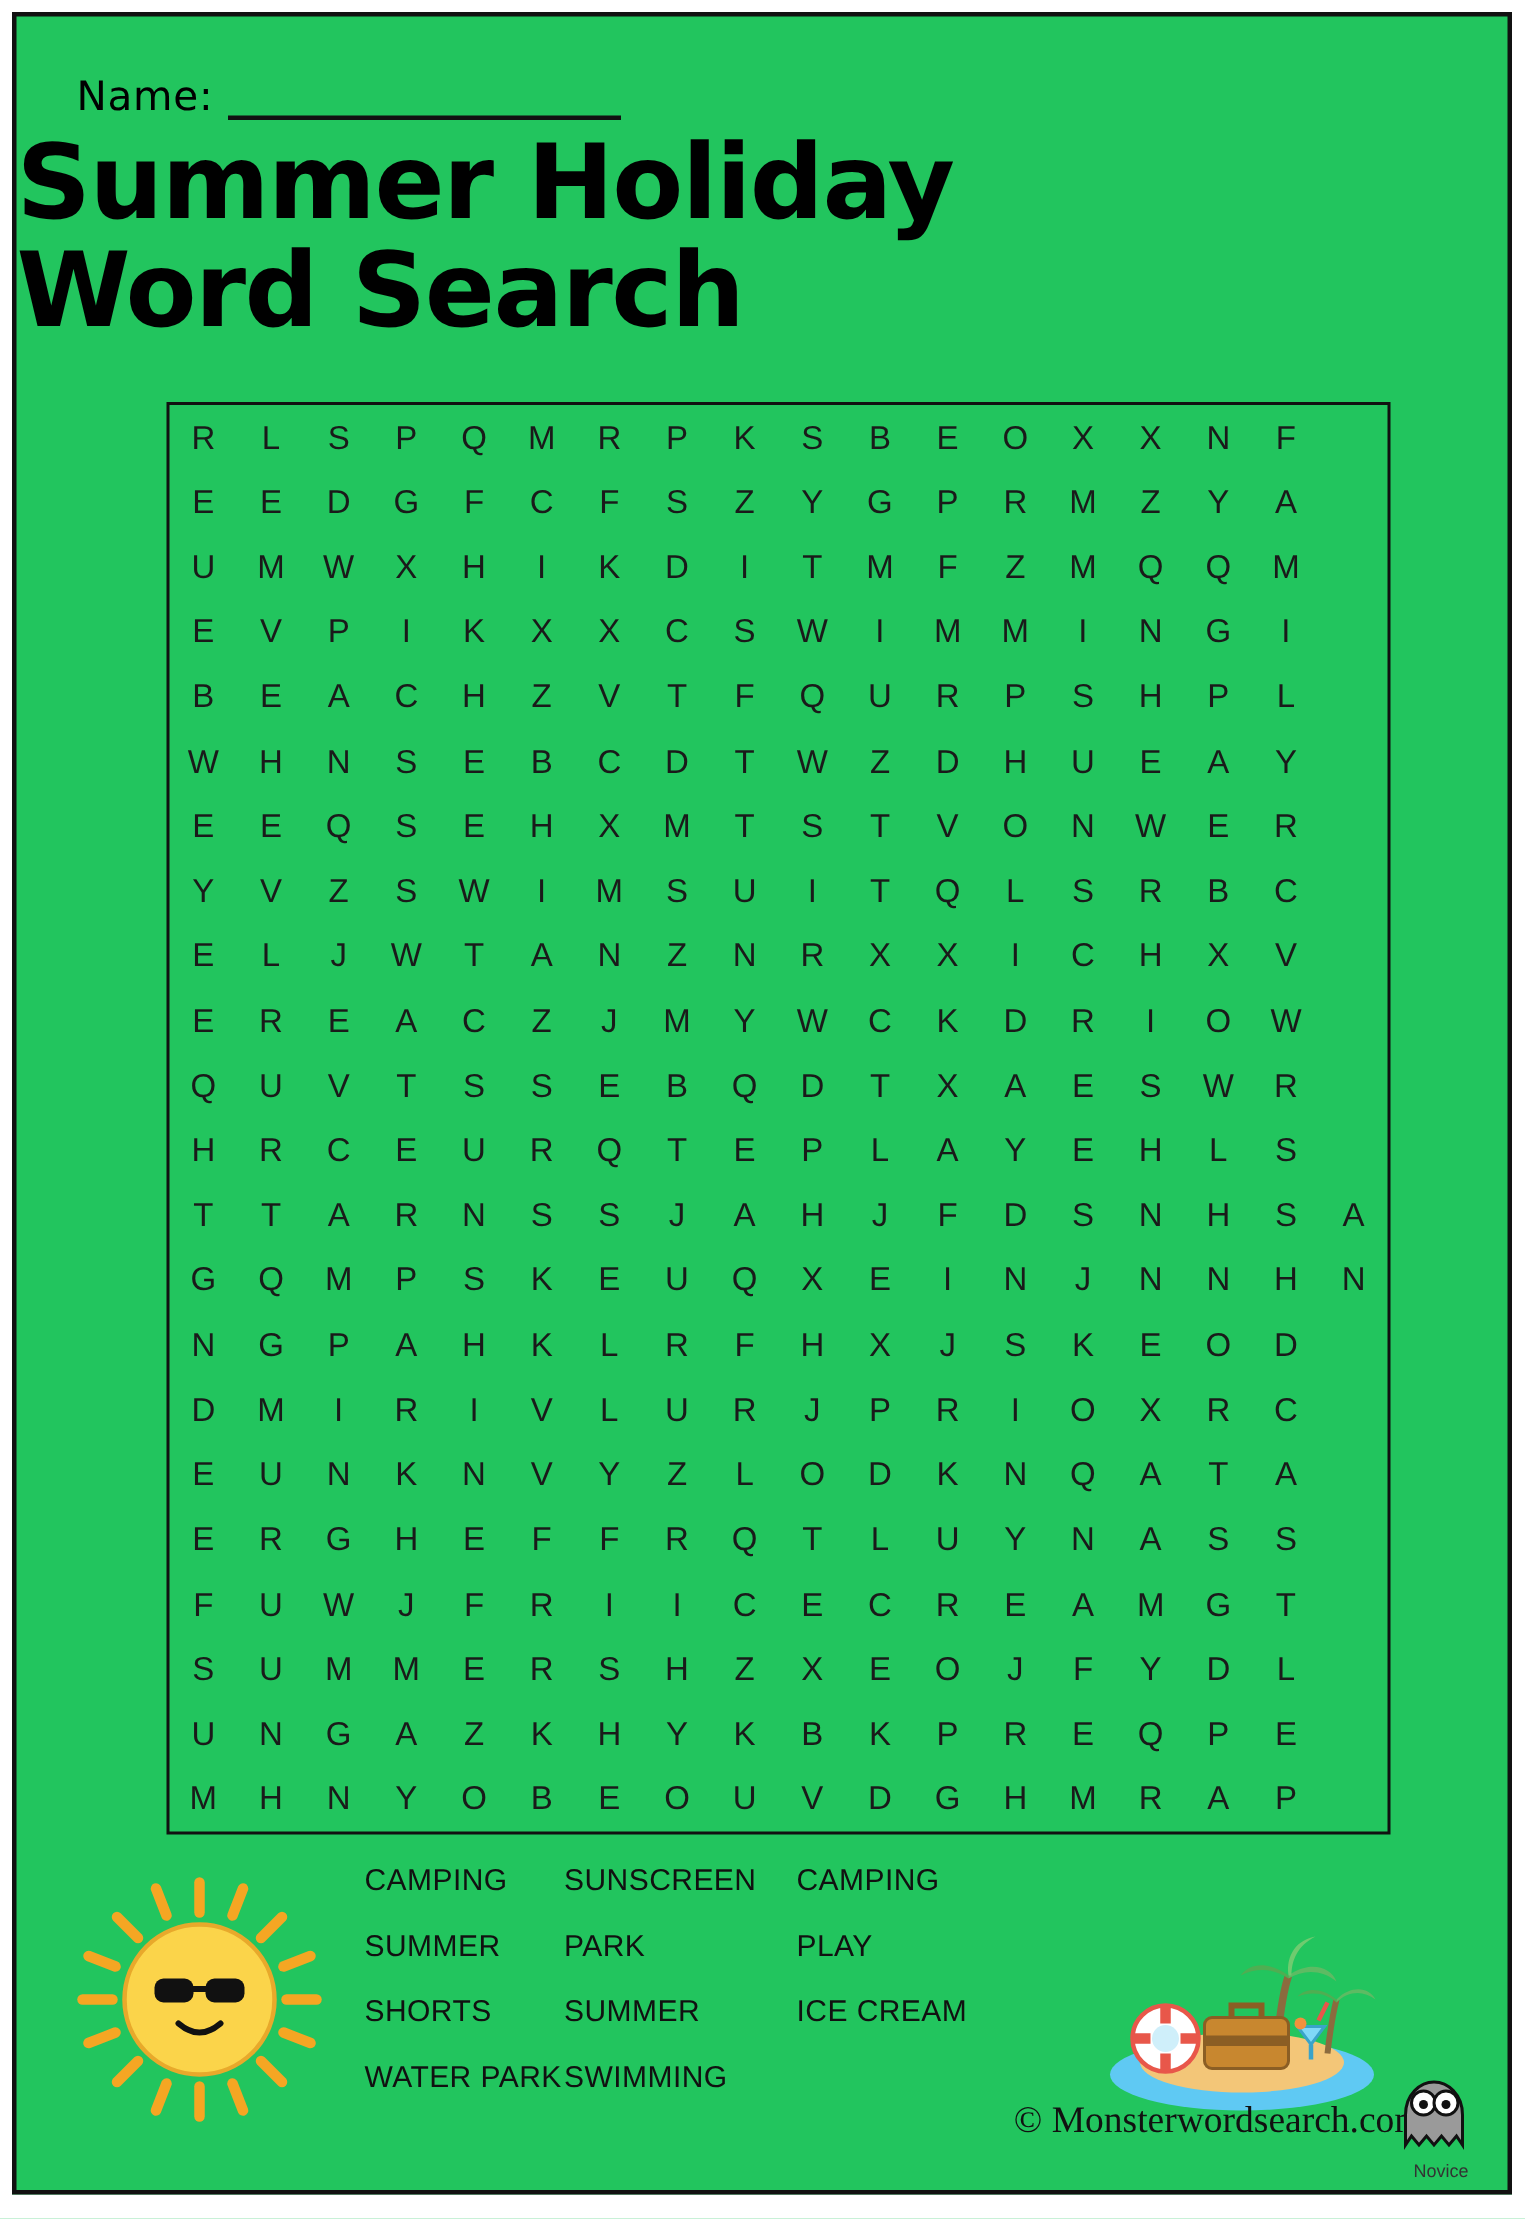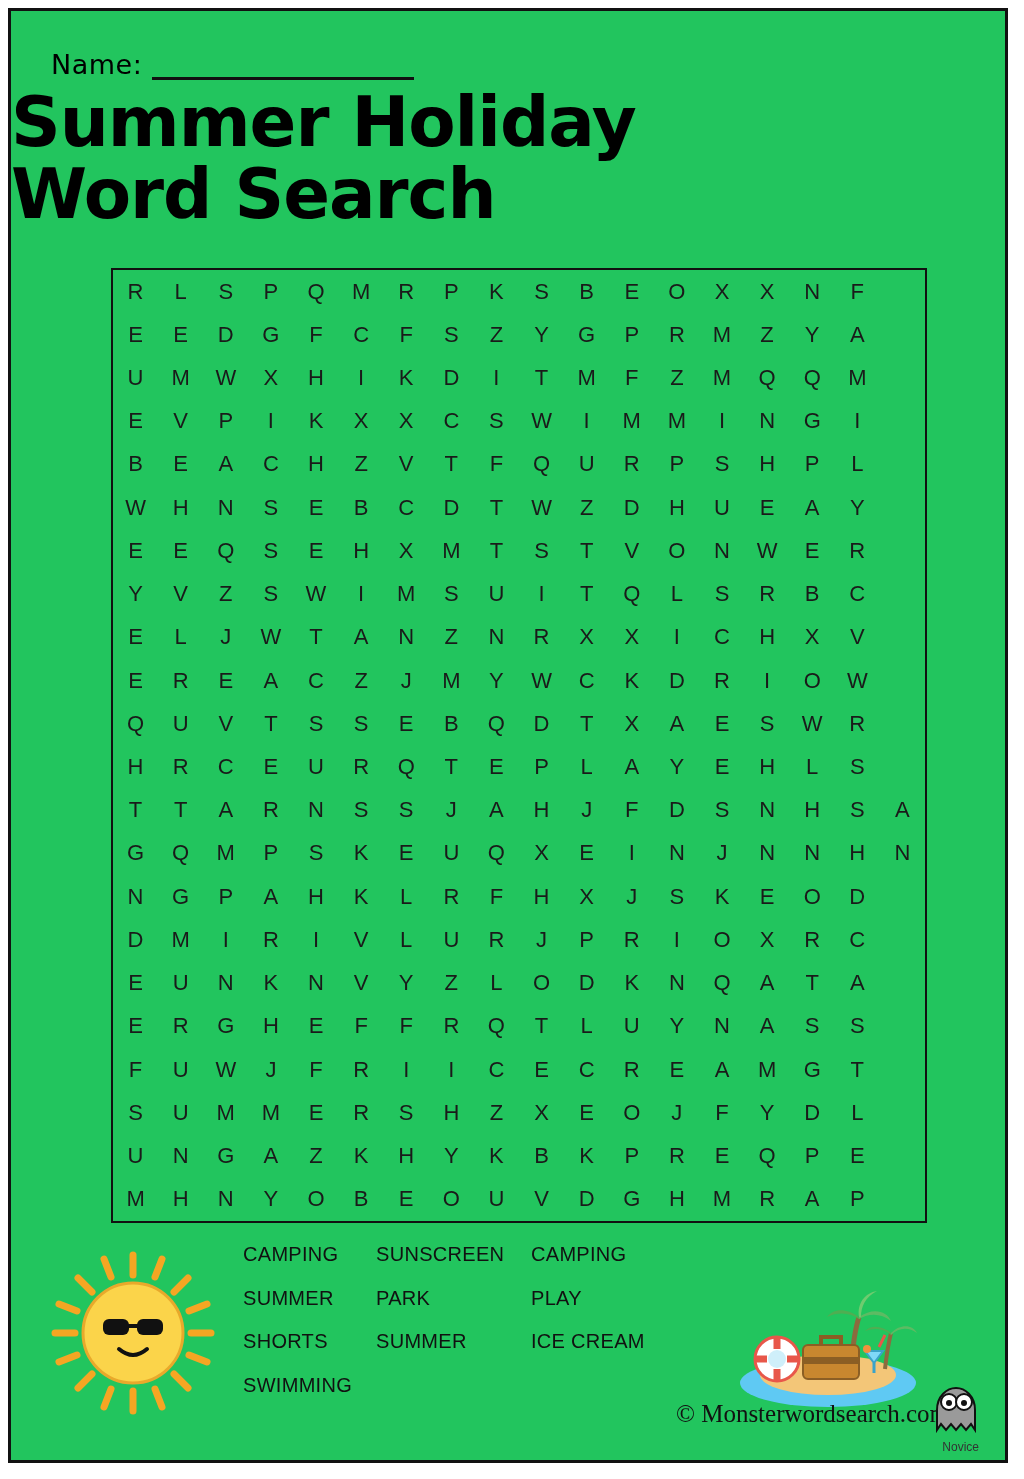--- a/index.html
+++ b/index.html
@@ -614,20 +614,21 @@
     <div class="wordlist">
         <span>CAMPING</span>
         <span>SUNSCREEN</span>
         <span>CAMPING</span>
         <span>SUMMER</span>
         <span>PARK</span>
         <span>PLAY</span>
         <span>SHORTS</span>
         <span>SUMMER</span>
         <span>ICE CREAM</span>
+        <span>WATER PARK</span>
         <span>SWIMMING</span>
       </div>
 
     <svg class="sun" viewBox="0 0 168 168">
       <g stroke="#F5A623" stroke-width="7" stroke-linecap="round" fill="none">
         <path d="M84 6 L84 26"></path>
         <path d="M84 142 L84 162"></path>
         <path d="M6 84 L26 84"></path>
         <path d="M142 84 L162 84"></path>
         <path d="M29 29 L43 43"></path>

